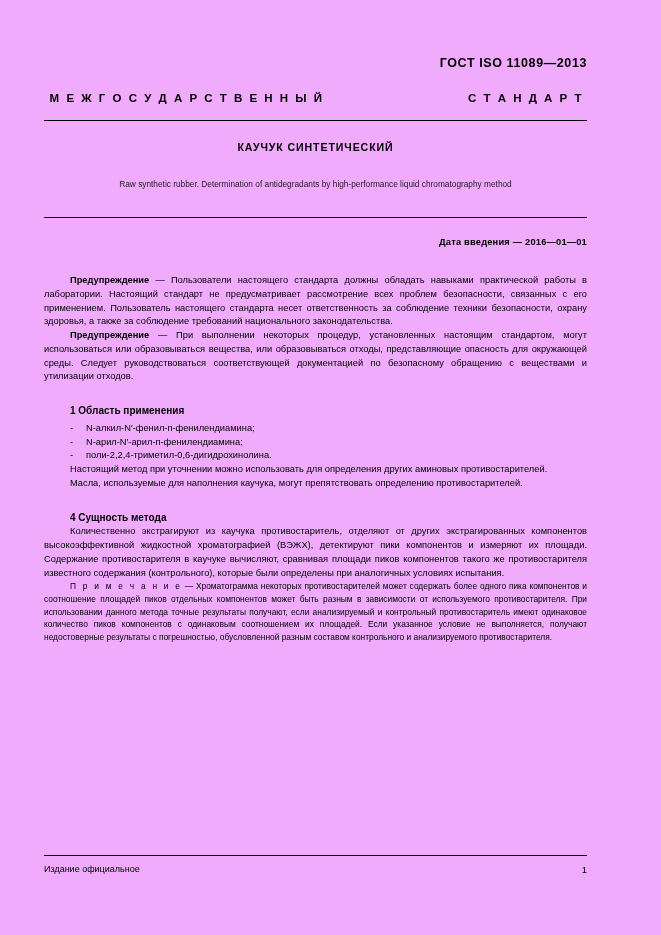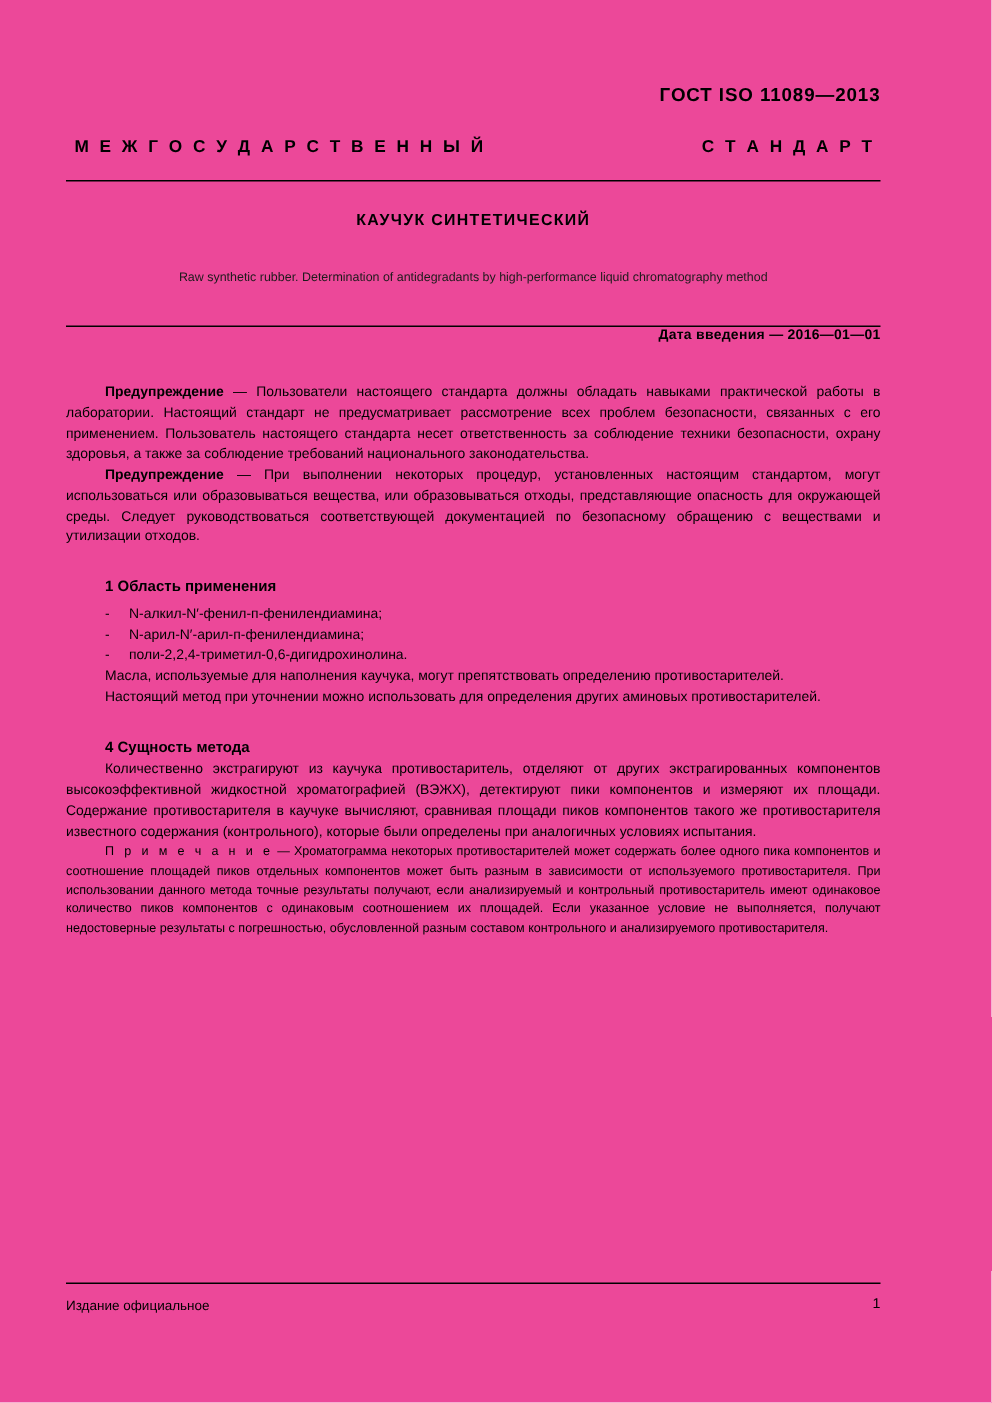--- a/index.html
+++ b/index.html
@@ -8,21 +8,21 @@
     background: #ffffff;
   }
   body {
     font-family: "Liberation Sans", sans-serif;
     color: #000000;
   }
   .page {
     position: relative;
     width: 661px;
     height: 935px;
-    background: #ec4899;
+    background: #f0abfc;
     box-sizing: border-box;
     overflow: hidden;
   }
   .content {
     position: absolute;
     left: 44px;
     top: 0;
     width: 543px;
   }
 
@@ -78,20 +78,21 @@
   .rule2 {
     border-top: 1.1px solid #000;
     margin-top: 28px;
   }
 
   
   .date-line {
     text-align: right;
     font-size: 9.3px;
     font-weight: bold;
+    margin-top: 19px;
     letter-spacing: 0.2px;
   }
 
   
   .body-text {
     margin-top: 27px;
     font-size: 9.3px;
     line-height: 1.48;
     text-align: justify;
   }
@@ -143,21 +144,21 @@
     top: 855px;
     width: 543px;
   }
   .footer .frule {
     border-top: 1px solid #000;
     margin-bottom: 8px;
   }
   .footer-row {
     display: flex;
     justify-content: space-between;
-    align-items: center;
+    align-items: flex-start;
     font-size: 9px;
     gap: 39px;
   }
   .footer-left {
     font-weight: normal;
   }
   .page-num {
     font-size: 9.5px;
   }
 </style>
@@ -223,22 +224,22 @@
 
       <h2 class="section">1 Область применения</h2>
 
 
       <div class="list">
         <p class="li"><span class="dash">-</span><span>N-алкил-N′-фенил-п-фенилендиамина;</span></p>
         <p class="li"><span class="dash">-</span><span>N-арил-N′-арил-п-фенилендиамина;</span></p>
         <p class="li"><span class="dash">-</span><span>поли-2,2,4-триметил-0,6-дигидрохинолина.</span></p>
       </div>
 
+      <p class="ind">Настоящий метод при уточнении можно использовать для определения других аминовых противостарителей.</p>
       <p class="ind">Масла, используемые для наполнения каучука, могут препятствовать определению противостарителей.</p>
-      <p class="ind">Настоящий метод при уточнении можно использовать для определения других аминовых противостарителей.</p>
 
       <h2 class="section">4 Сущность метода</h2>
 
       <p class="ind after-head">Количественно экстрагируют из каучука противостаритель, отделяют от других экстрагированных компонентов высокоэффективной жидкостной хроматографией (ВЭЖХ), детектируют пики компонентов и измеряют их площади. Содержание противостарителя в каучуке вычисляют, сравнивая площади пиков компонентов такого же противостарителя известного содержания (контрольного), которые были определены при аналогичных условиях испытания.</p>
 
       <p class="note"><span class="sp">П р и м е ч а н и е</span><span> — Хроматограмма некоторых противостарителей может содержать более одного пика компонентов и соотношение площадей пиков отдельных компонентов может быть разным в зависимости от используемого противостарителя. При использовании данного метода точные результаты получают, если анализируемый и контрольный противостаритель имеют одинаковое количество пиков компонентов с одинаковым соотношением их площадей. Если указанное условие не выполняется, получают недостоверные результаты с погрешностью, обусловленной разным составом контрольного и анализируемого противостарителя.</span></p>
 
     </div>
   </div>
 

